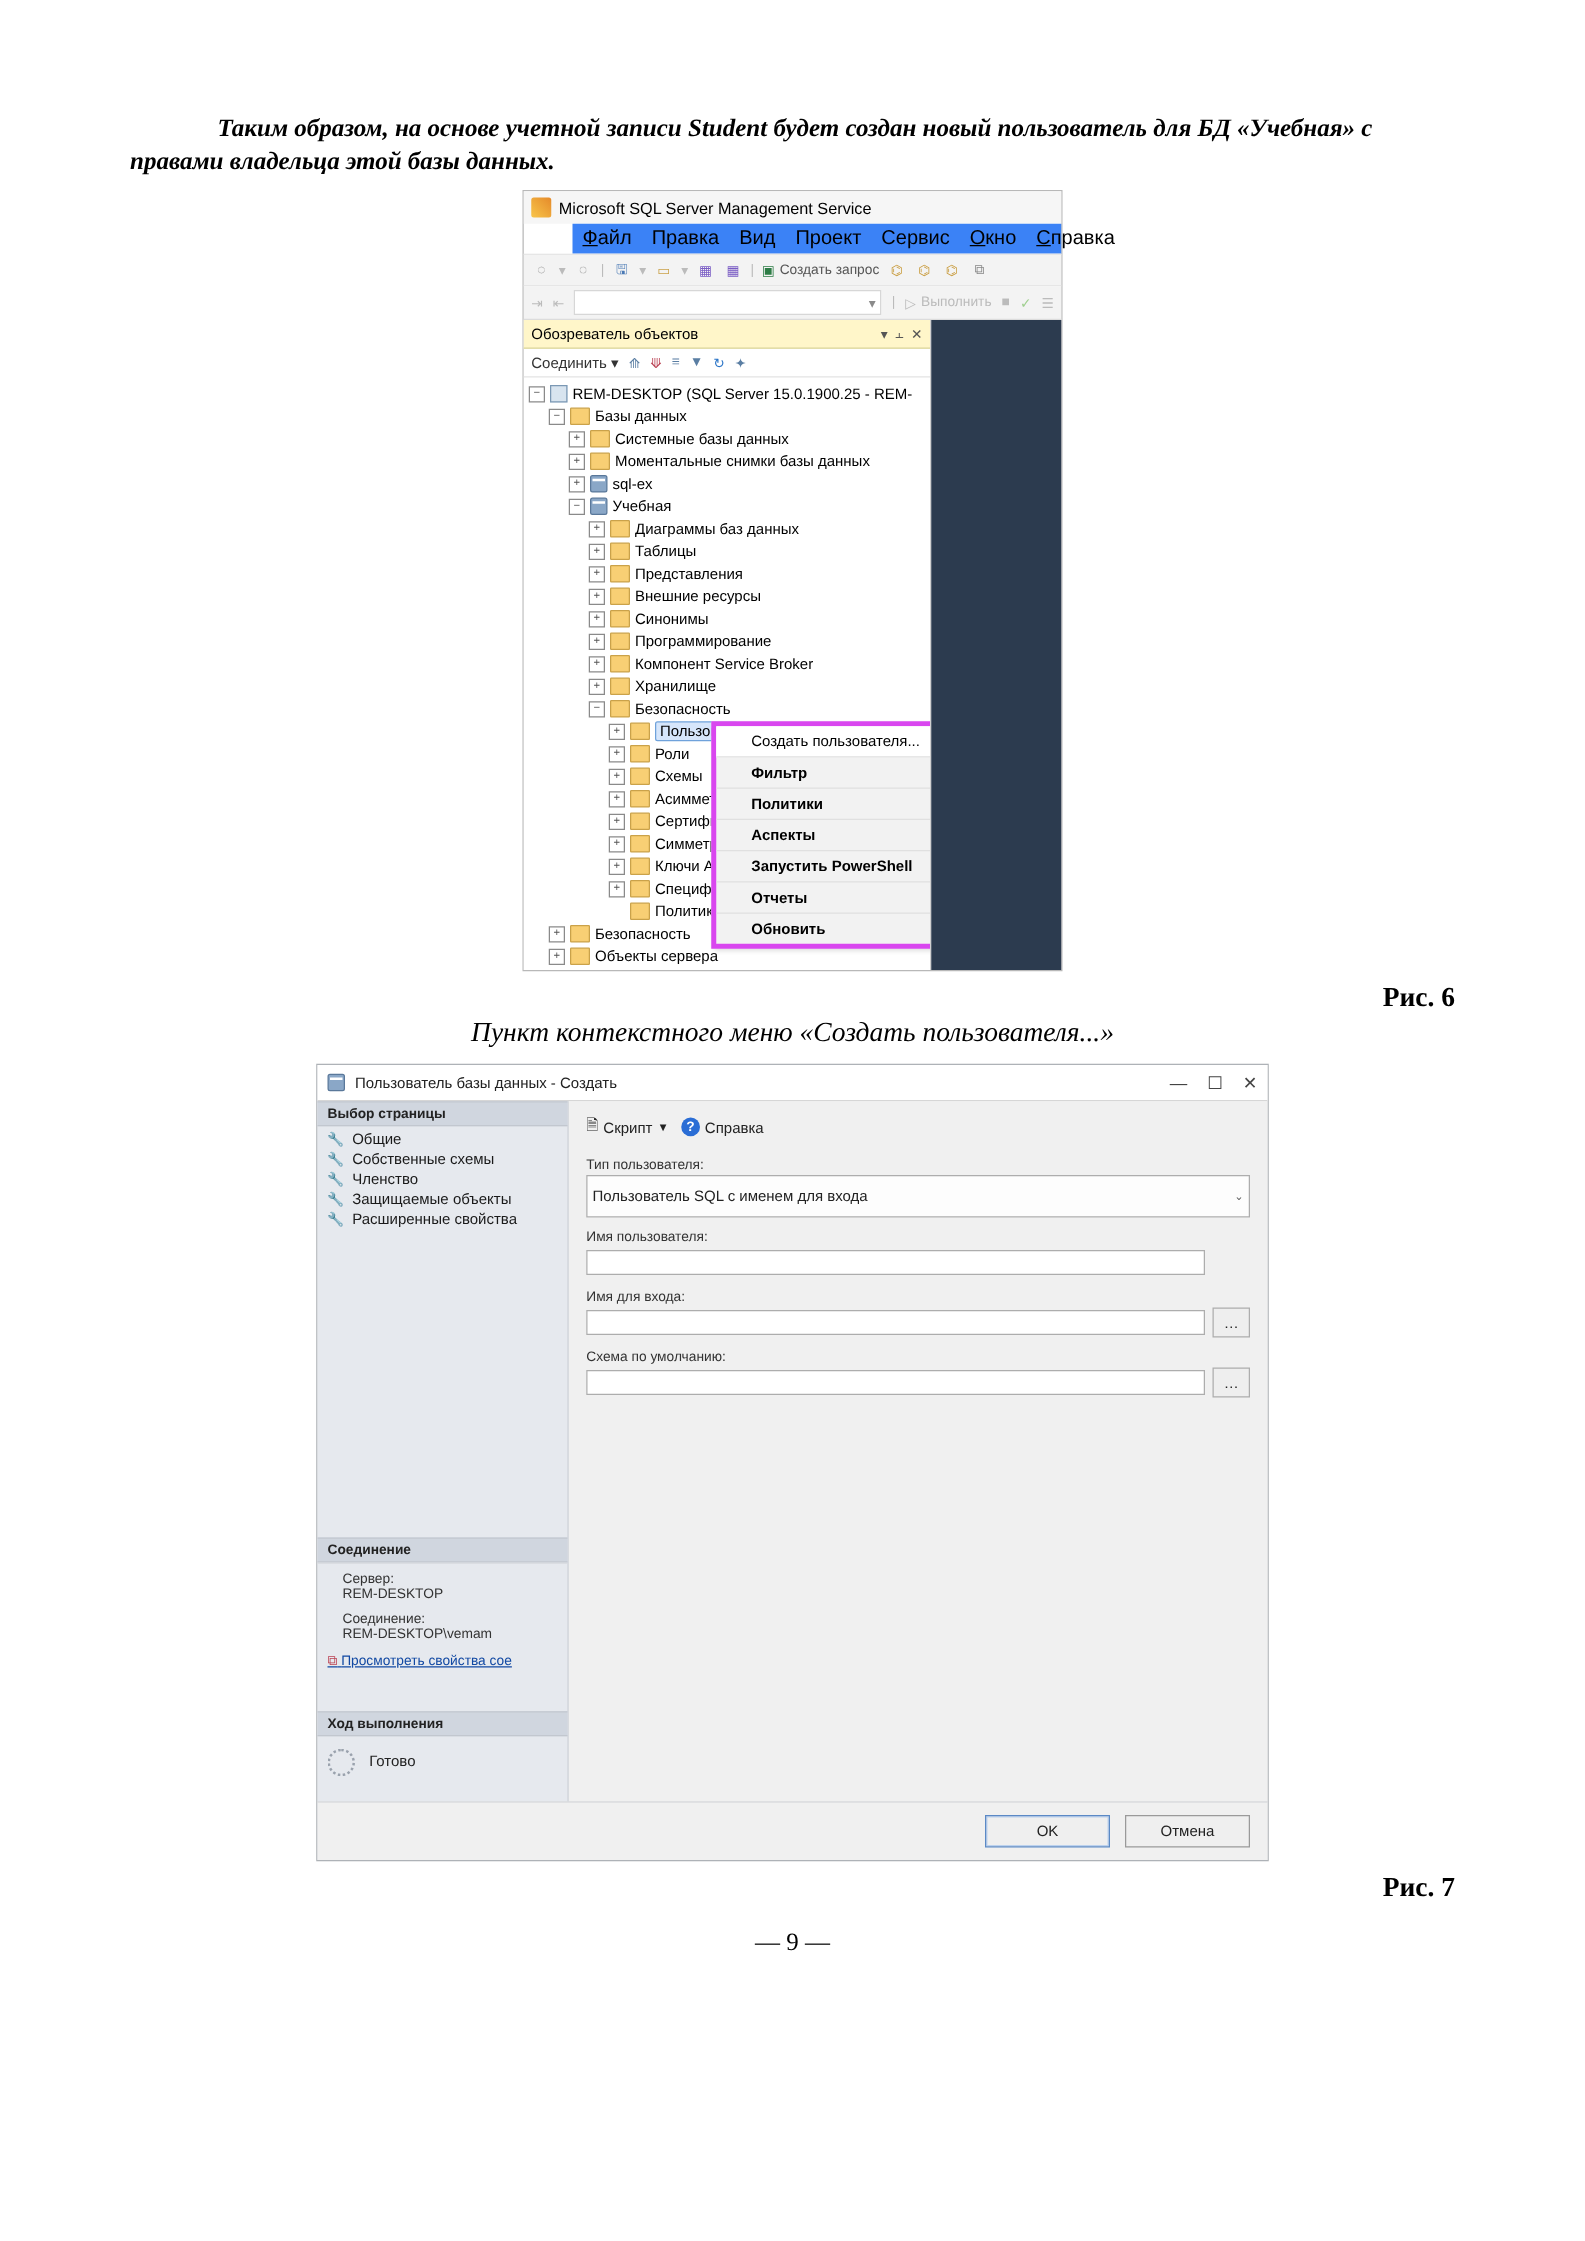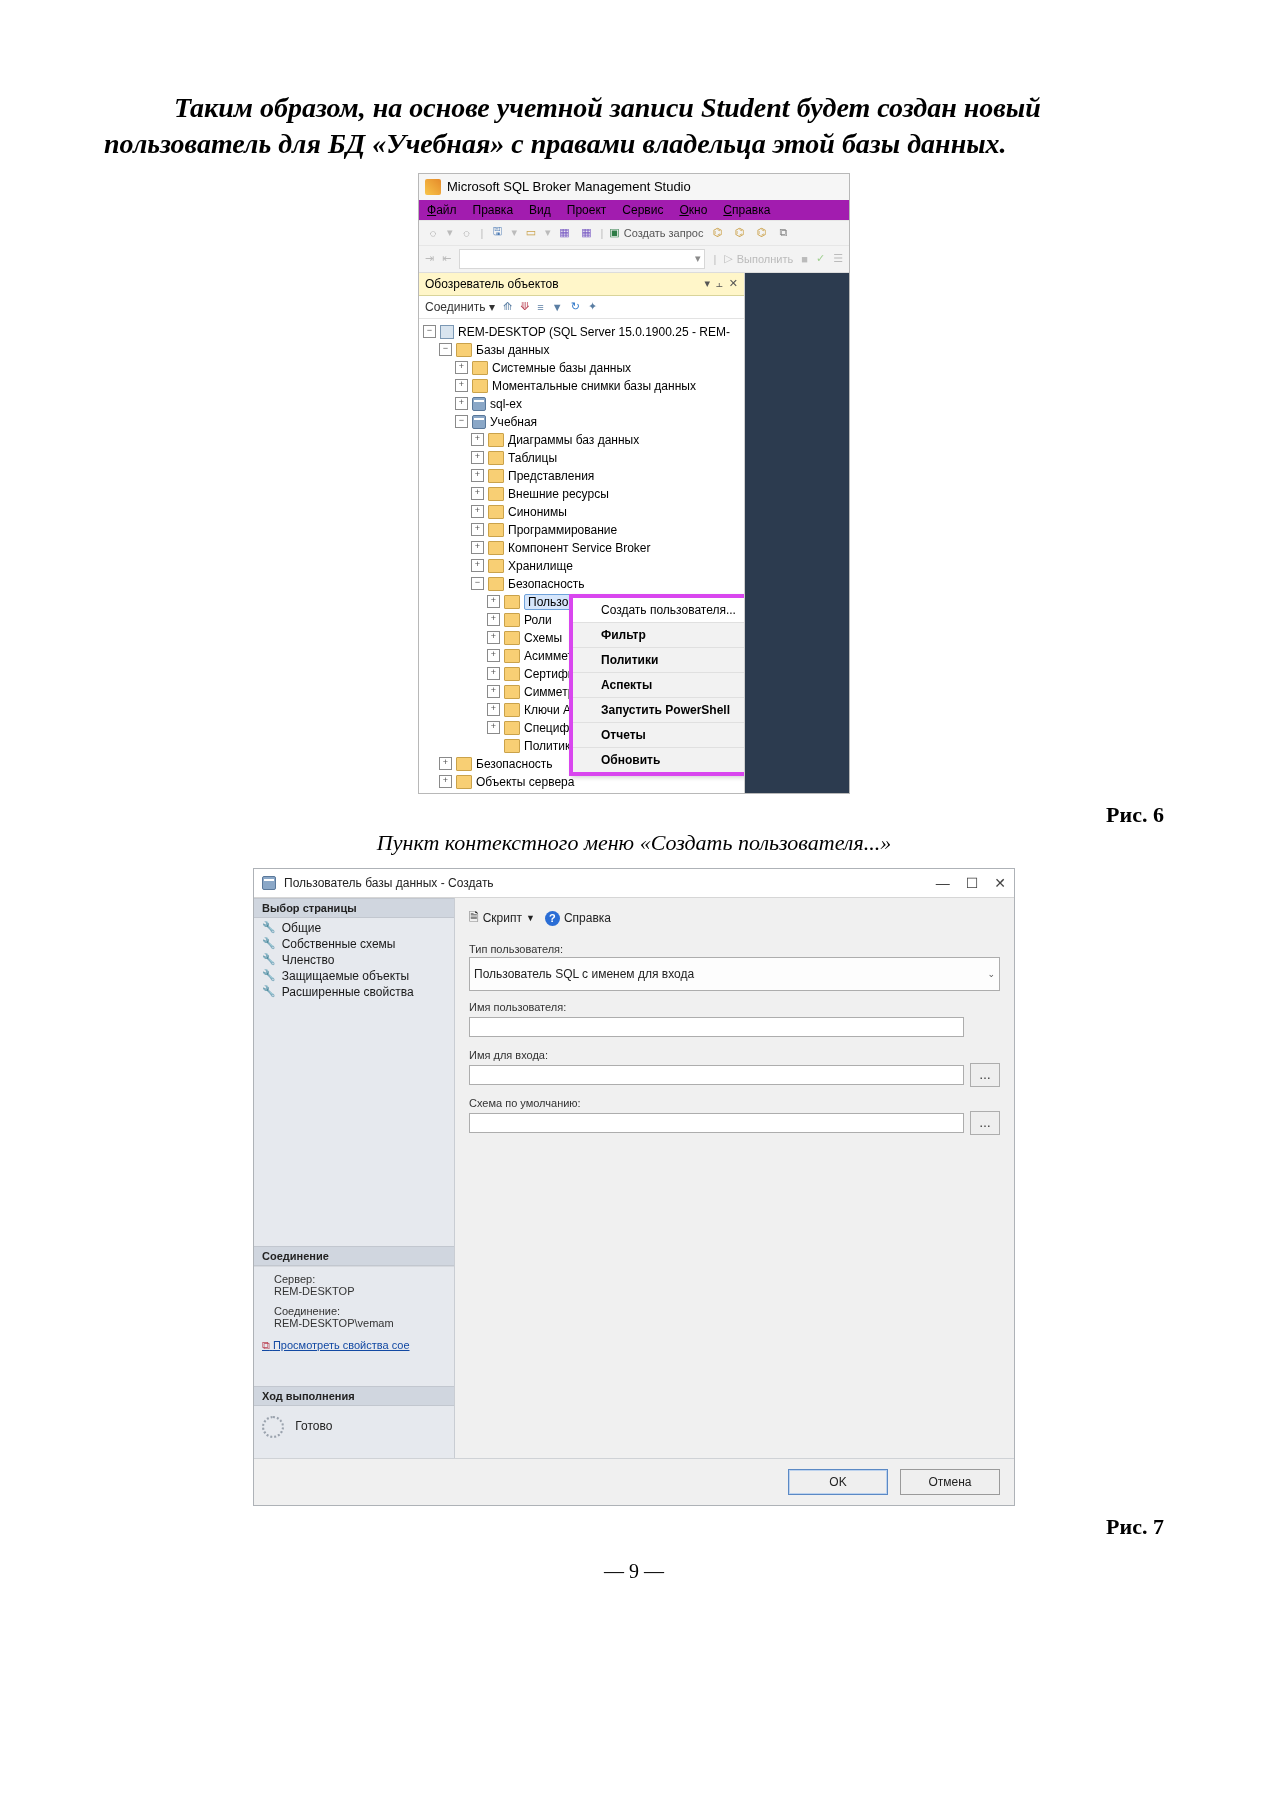--- a/index.html
+++ b/index.html
@@ -8,21 +8,21 @@
     font-family: "Times New Roman", serif;
     color: #000;
     width: 1268px;
   }
   .page {
     width: 1060px;
     margin: 0 auto;
     padding: 90px 0 40px;
   }
   .lead-text {
-    font-size: 28px;
+    font-size: 20px;
     font-style: italic;
     font-weight: bold;
     line-height: 1.3;
     margin: 0 0 10px;
   }
   .lead-text .indent { display:inline-block; width:70px; }
   .fig-label {
     text-align: right;
     font-size: 22px;
     font-weight: bold;
@@ -55,22 +55,23 @@
     align-items: center;
     gap: 6px;
     padding: 5px 6px;
     background: #f6f6f6;
   }
   .ssms-titlebar .title { font-size: 13px; }
   .ssms-menubar {
     display: flex;
     gap: 16px;
     padding: 3px 8px;
-    background: #a21caf;
-    font-size: 12px;
+    background: #3b82f6;
+    font-size: 16px;
+    margin-left: 39px;
   }
   .ssms-menubar span { cursor: default; }
   .ssms-menubar span u { text-decoration: underline; }
   .ssms-toolbar {
     display:flex; align-items:center; gap:6px;
     padding: 4px 6px;
     background:#f3f3f3;
     border-top:1px solid #e6e6e6;
     border-bottom:1px solid #e6e6e6;
     color:#555;
@@ -279,21 +280,21 @@
 </style>
 </head>
 <body>
 
 <div class="page">
   <p class="lead-text"><span class="indent"></span><span>Таким образом, на основе учетной записи Student будет создан новый пользователь для БД «Учебная» с правами владельца этой базы данных.</span></p>
 
   <div class="ssms-wrap">
     <div class="ssms-titlebar">
       <span style="display:inline-block;width:16px;height:16px;background:linear-gradient(45deg,#f8c54a,#e58a2a);border-radius:2px;"></span>
-      <span class="title">Microsoft SQL Broker Management Studio</span>
+      <span class="title">Microsoft SQL Server Management Service</span>
     </div>
     <div class="ssms-menubar">
       <span><u>Ф</u>айл</span>
       <span>Правка</span>
       <span>Вид</span>
       <span>Проект</span>
       <span>Сервис</span>
       <span><u>О</u>кно</span>
       <span><u>С</u>правка</span>
     </div>

